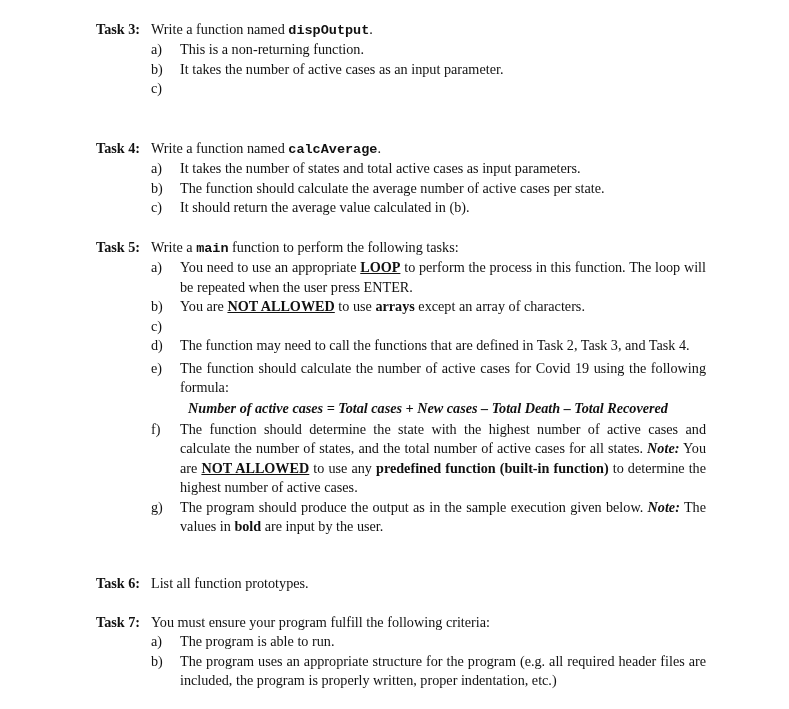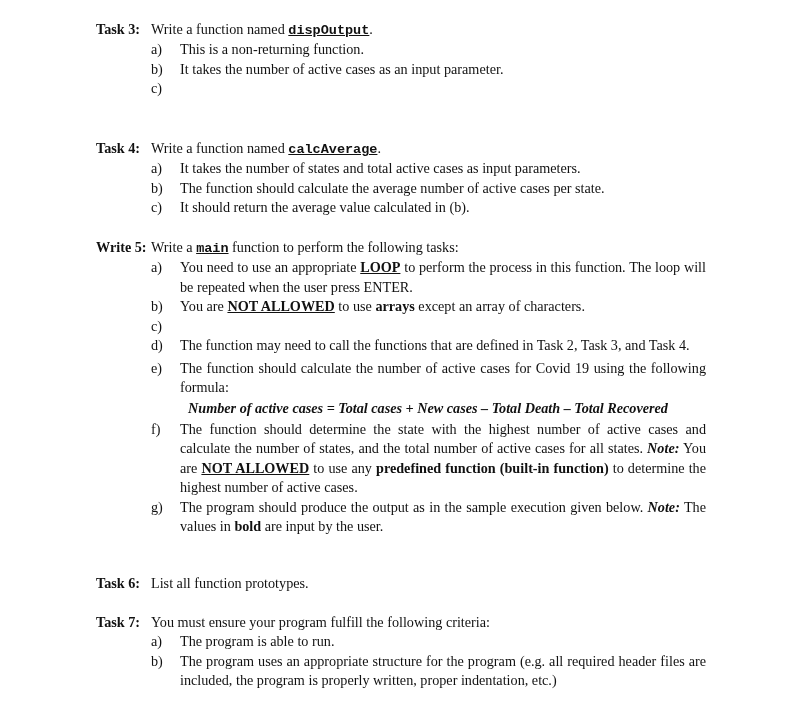--- a/index.html
+++ b/index.html
@@ -4,21 +4,21 @@
 <style>
   html, body { margin: 0; padding: 0; background: #ffffff; }
   body {
     width: 789px; height: 709px; position: relative; overflow: hidden;
     font-family: "Liberation Serif", serif; font-size: 14.2px; color: #111111;
   }
   .task { position: absolute; left: 96px; width: 610px; }
   .task-head { display: flex; line-height: 19px; }
   .task-label { font-weight: bold; width: 55px; flex: none; white-space: nowrap; }
   .task-title { flex: 1; }
-  .code { font-family: "Liberation Mono", monospace; font-weight: bold; font-size: 13.5px; text-decoration: underline; }
+  .code { font-family: "Liberation Mono", monospace; font-weight: bold; font-size: 13.5px; }
   ol.items { list-style: none; margin: 0; padding: 0; }
   .item { display: flex; line-height: 19.5px; }
   .item-marker { width: 29px; flex: none; padding-left: 55px; }
   .item-text { flex: 1; text-align: justify; }
   .b { font-weight: bold; }
   .bu { font-weight: bold; text-decoration: underline; margin-top: 44px; }
   .bi { font-weight: bold; font-style: italic; font-family: Liberation Serif, serif; }
   .formula { padding-left: 92px; line-height: 20px; font-weight: bold; font-style: italic; }
 </style>
 </head>
@@ -60,21 +60,21 @@
       </li>
     <li class="item">
         <span class="item-marker">c)</span>
         <span class="item-text">It should return the average value calculated in (b).</span>
       </li>
   </ol>
 </section>
 
 <section class="task" style="top:238px">
   <div class="task-head">
-    <span class="task-label">Write 5:</span>
+    <span class="task-label">Task 5:</span>
     <span class="task-title"><span>Write a </span><span class="code">main</span><span> function to perform the following tasks:</span></span>
   </div>
   <ol class="items">
     <li class="item">
         <span class="item-marker">a)</span>
         <span class="item-text"><span>You need to use an appropriate </span><span class="bu">LOOP</span><span> to perform the process in this function. The loop will be repeated when the user press ENTER.</span></span>
       </li>
     <li class="item">
         <span class="item-marker">b)</span>
         <span class="item-text"><span>You are </span><span class="bu">NOT ALLOWED</span><span> to use </span><span class="b">arrays</span><span> except an array of characters.</span></span>

